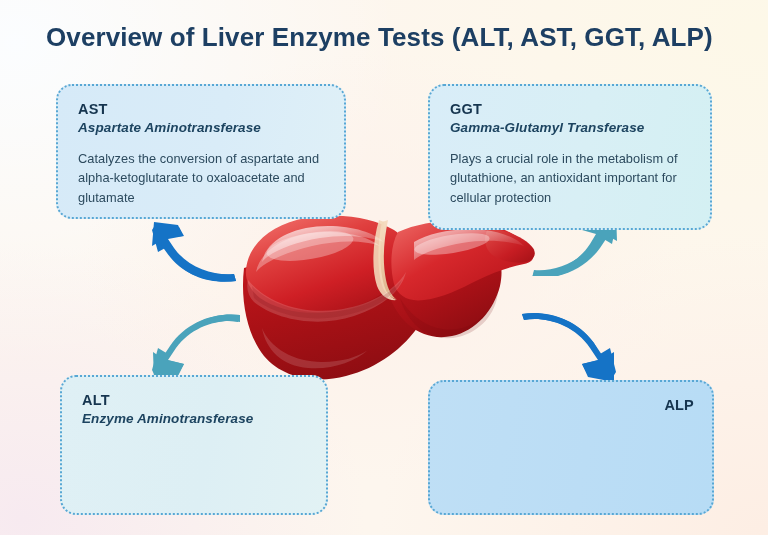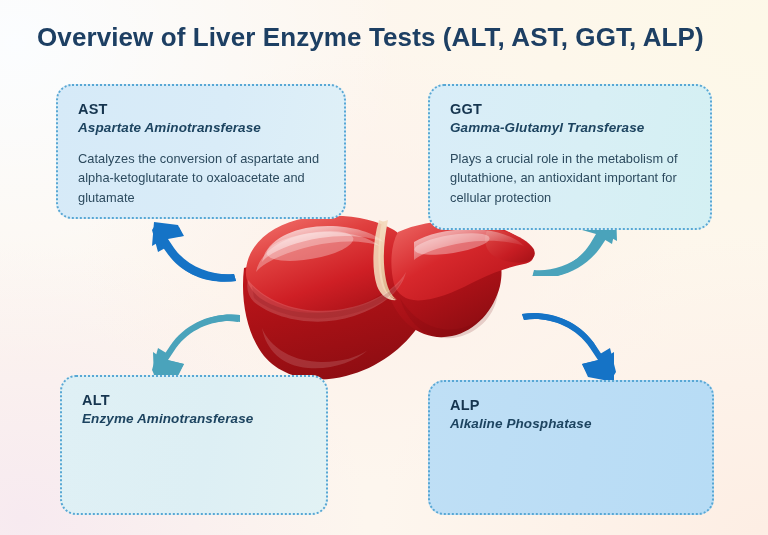--- a/index.html
+++ b/index.html
@@ -47,21 +47,21 @@
   .bg-wash-c {
     position: absolute;
     inset: 0;
     background:
       radial-gradient(ellipse 420px 300px at 50% 50%, #fdf1ea 0%, rgba(253,241,234,0) 72%);
   }
 
   
   .title {
     position: absolute;
-    left: 37px;
+    left: 46px;
     top: 22px;
     width: 716px;
     font-size: 26px;
     font-weight: bold;
     color: #1d3f63;
     letter-spacing: 0.1px;
     line-height: 1.2;
     white-space: nowrap;
   }
 
@@ -80,20 +80,21 @@
     left: 428px; top: 84px; width: 284px; height: 146px;
     background: linear-gradient(100deg, #d9edf8 0%, #d8eff5 55%, #d4f0f3 100%);
   }
   .card-alt {
     left: 60px; top: 375px; width: 268px; height: 140px;
     background: linear-gradient(100deg, #dff0f5 0%, #ddeff4 55%, #e2f2f4 100%);
   }
   .card-alp {
     left: 428px; top: 380px; width: 286px; height: 135px;
     background: linear-gradient(100deg, #bfdff5 0%, #bbddf5 55%, #b7dcf5 100%);
+    text-align: right;
   }
 
   .card-code {
     font-size: 14.5px;
     font-weight: bold;
     color: #16354f;
     line-height: 1.25;
     letter-spacing: 0.2px;
   }
   .card-fullname {
@@ -277,16 +278,15 @@
     <div class="card-desc">Plays a crucial role in the metabolism of glutathione, an antioxidant important for cellular protection</div>
   </div>
 
   <div class="card card-alt">
     <div class="card-code">ALT</div>
     <div class="card-fullname">Enzyme Aminotransferase</div>
   </div>
 
   <div class="card card-alp">
     <div class="card-code">ALP</div>
-    <div class="card-fullname">Alkaline Phosphatase</div>
   </div>
 
 </div>
 
 </body></html>

